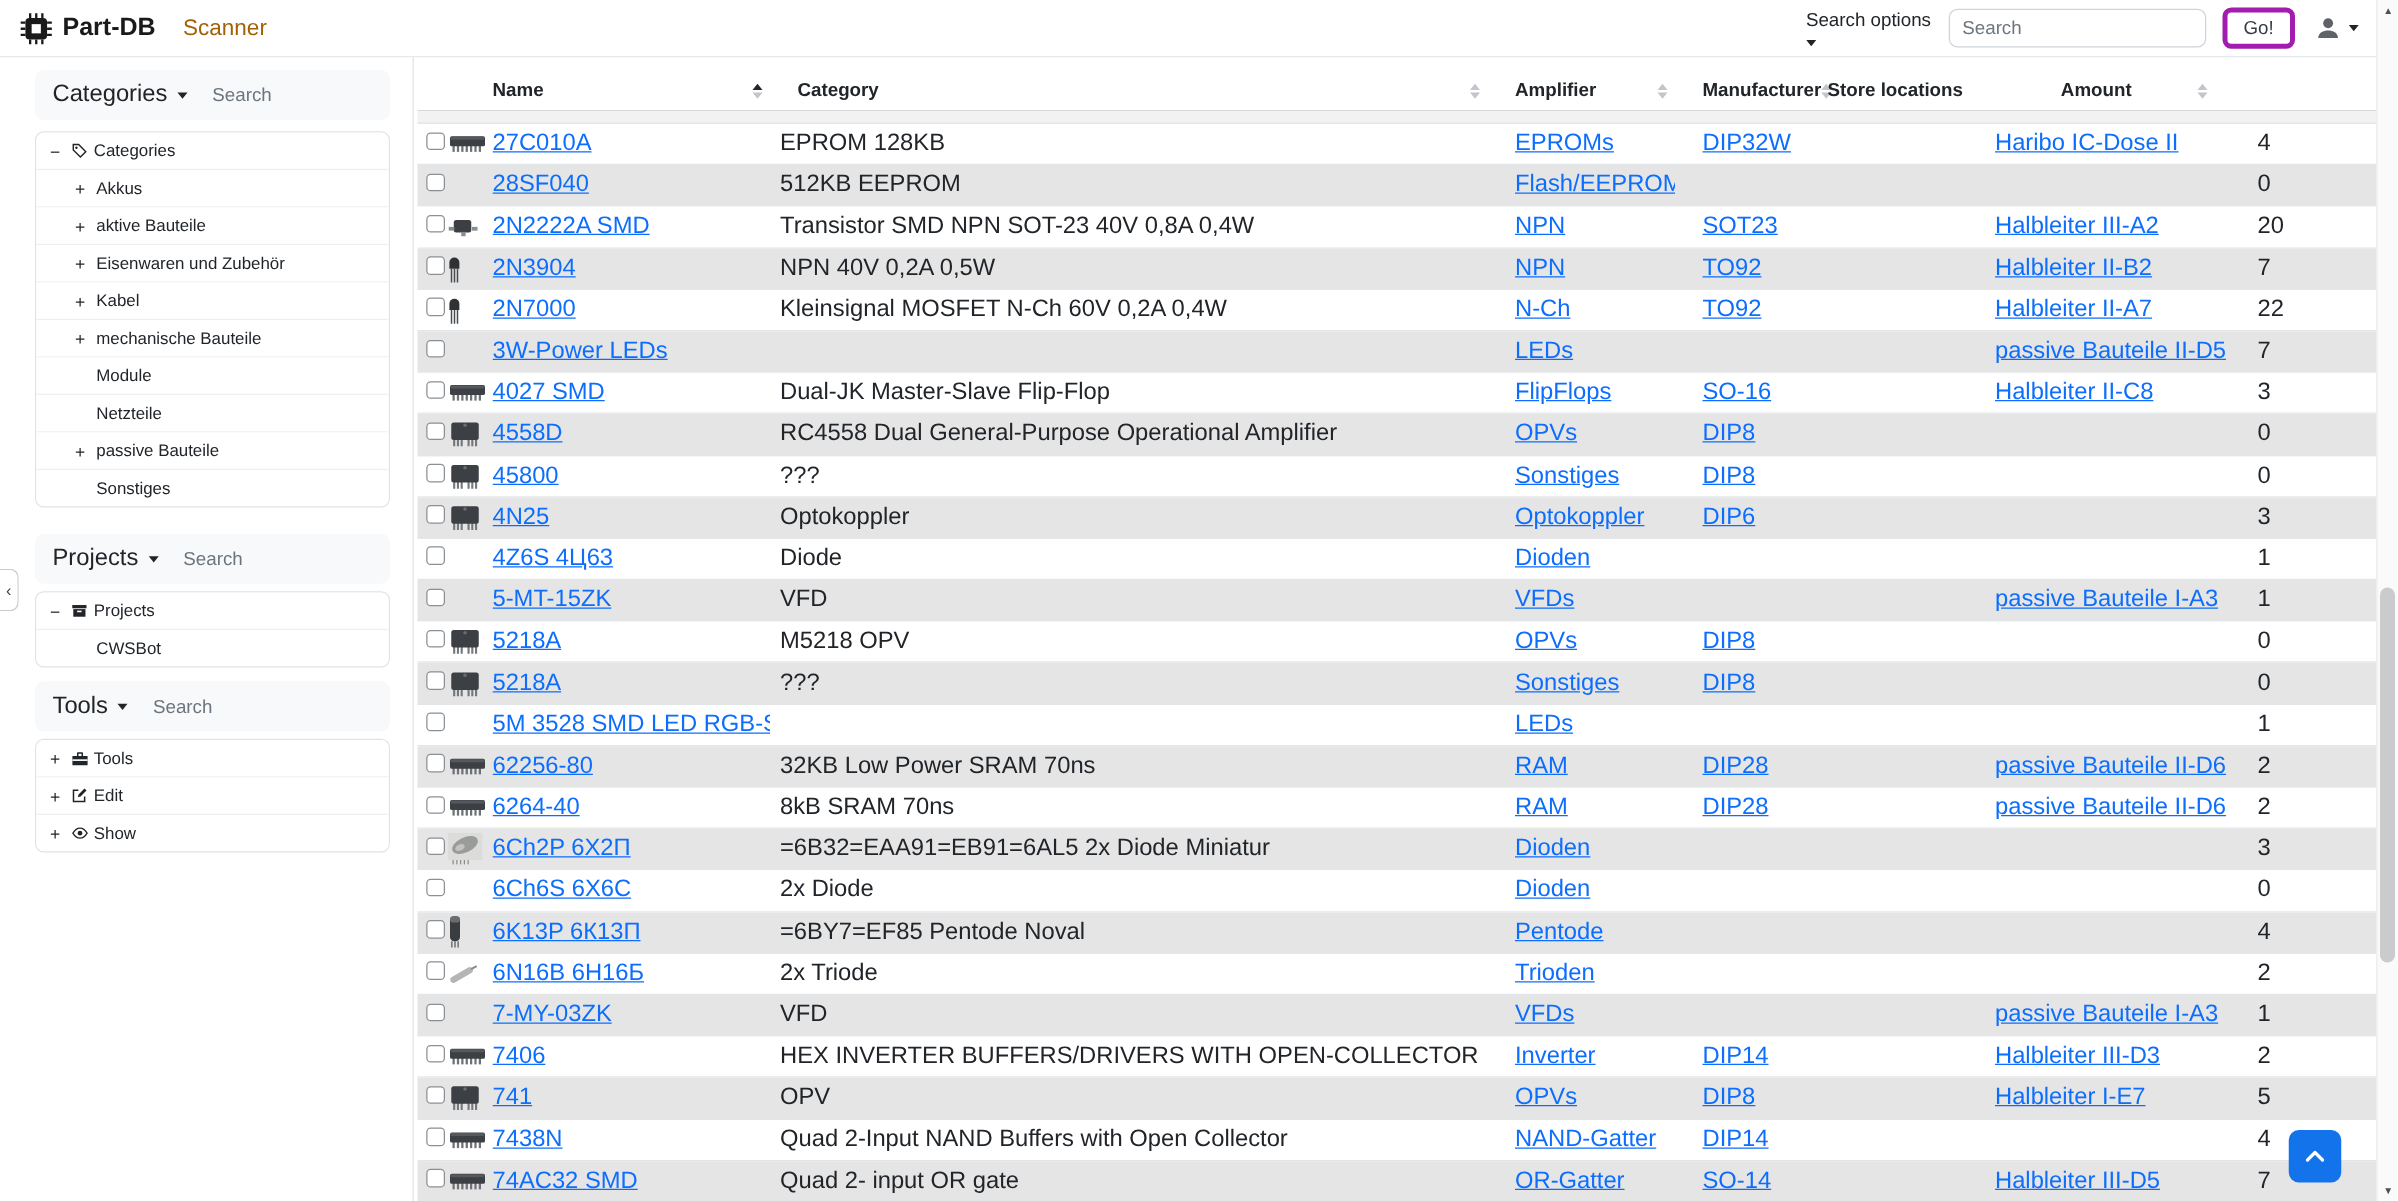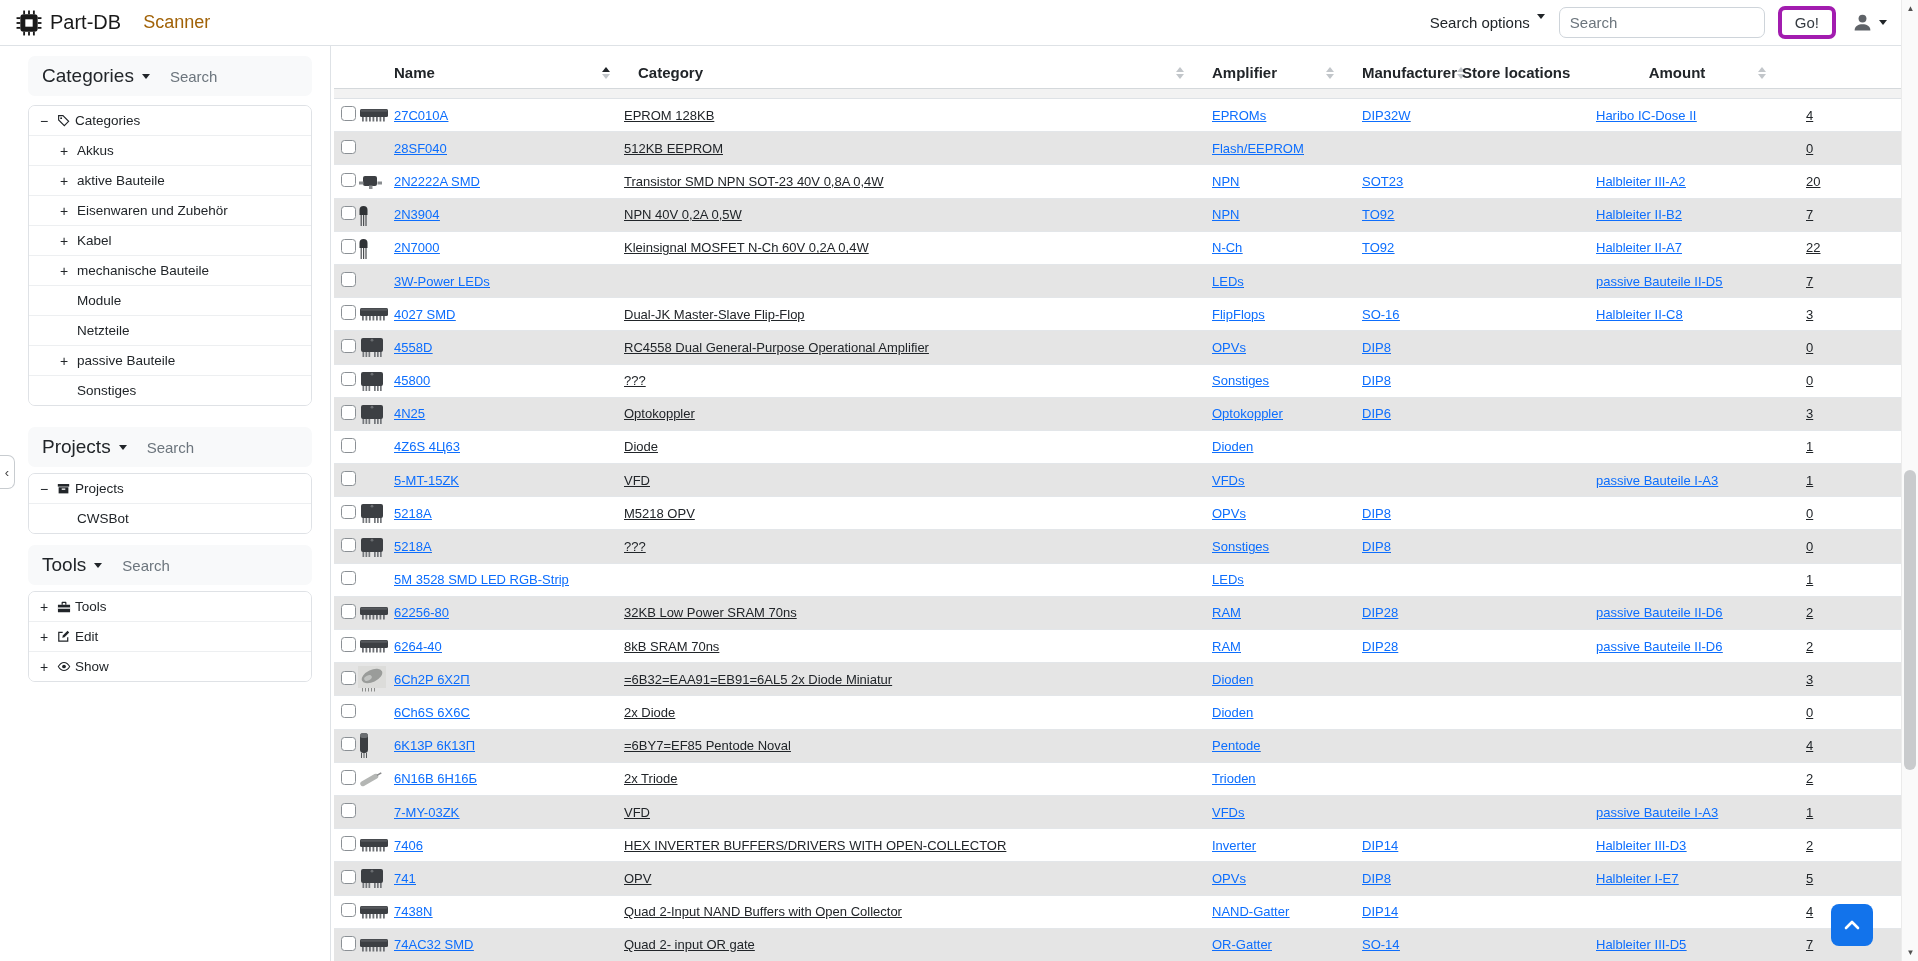--- a/index.html
+++ b/index.html
@@ -4,24 +4,24 @@
 <style>
   html,body{margin:0;padding:0;}
   body{
     width:1918px;height:961px;position:relative;overflow:hidden;
     background:#fff;font-family:"Liberation Sans", sans-serif;color:#212529;
   }
   
   .navbar{position:absolute;top:0;left:0;width:1901px;height:46px;background:#fff;
     border-bottom:1px solid #dee2e6;display:flex;align-items:center;box-sizing:border-box;}
   .brand{display:flex;align-items:center;gap:8px;margin-left:16px;cursor:pointer;}
-  .brand-text{font-size:20px;font-weight:400;color:#1a1a1a;}
+  .brand-text{font-size:20px;font-weight:700;color:#1a1a1a;}
   .nav-link{margin-left:22px;font-size:18px;color:#a16207;cursor:pointer;}
   .nav-right{margin-left:auto;display:flex;align-items:center;}
-  .search-options{font-size:15px;color:#212529;display:flex;align-items:flex-start;gap:7px;cursor:pointer;}
+  .search-options{font-size:15px;color:#212529;display:flex;align-items:flex-start;gap:7px;cursor:pointer;flex-direction:column;}
   .caret{width:0;height:0;border-left:4.5px solid transparent;border-right:4.5px solid transparent;border-top:5px solid #212529;display:inline-block;}
   .nav-search{margin-left:14px;width:206px;height:31px;border:1px solid #ced4da;border-radius:7px;
     padding:0 10px;font-size:15px;font-family:inherit;color:#212529;box-sizing:border-box;outline:none;}
   .nav-search::placeholder{color:#6c757d;}
   .go-btn{margin-left:13px;height:33px;padding:0 13px;background:#fff;border:4px solid #a21caf;border-radius:7px;
     font-size:15px;font-family:inherit;color:#343a40;cursor:pointer;}
   .user-menu{margin-left:16px;margin-right:14px;display:flex;align-items:center;gap:6px;cursor:pointer;}
   
   .sidebar{position:absolute;left:0;top:46px;width:330px;bottom:0;background:#fff;
     padding:10px 18px 0 28px;box-sizing:border-box;}
@@ -54,21 +54,21 @@
   .th.right .th-label{margin-left:auto;}
   .th.right{padding-right:12px;}
   .pad22{padding-left:22px;box-sizing:border-box;}
   .pad8{padding-left:8px;box-sizing:border-box;}
   .tri-up{width:0;height:0;border-left:4px solid transparent;border-right:4px solid transparent;
     border-bottom:5px solid #c2c6ca;}
   .tri-down{width:0;height:0;border-left:4px solid transparent;border-right:4px solid transparent;
     border-top:5px solid #c2c6ca;}
   .tri-up.on{border-bottom-color:#212529;}
   .partial-row{height:9px;background:#f2f2f2;border-bottom:1px solid #dee2e6;}
-  .t-row{height:33.2px;border-bottom:1px solid #e3e6e9;box-sizing:border-box;font-size:13px;text-decoration:underline;}
+  .t-row{height:33.2px;border-bottom:1px solid #e3e6e9;box-sizing:border-box;font-size:19px;}
   .t-row.odd{background:#e5e5e5;}
   .cell{overflow:hidden;white-space:nowrap;}
   .cb{width:14.5px;height:14.5px;border:1px solid #8b9095;border-radius:3.5px;background:#fff;
     display:inline-block;margin-left:7px;cursor:pointer;box-sizing:border-box;}
   .thumb-cell{display:flex;align-items:center;}
   a.lnk{color:#0d6efd;text-decoration:underline;cursor:pointer;}
   .desc{color:#212529;}
   .amount{color:#212529;}
   
   .scrollbar{position:absolute;right:0;top:0;width:17px;height:961px;background:#fafafa;

